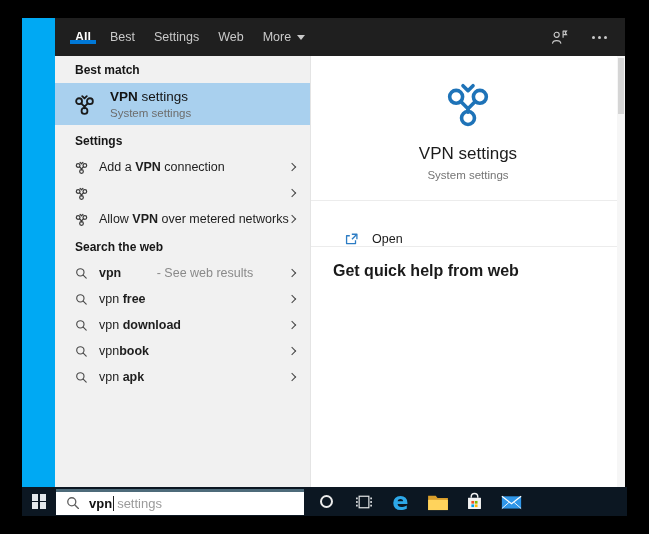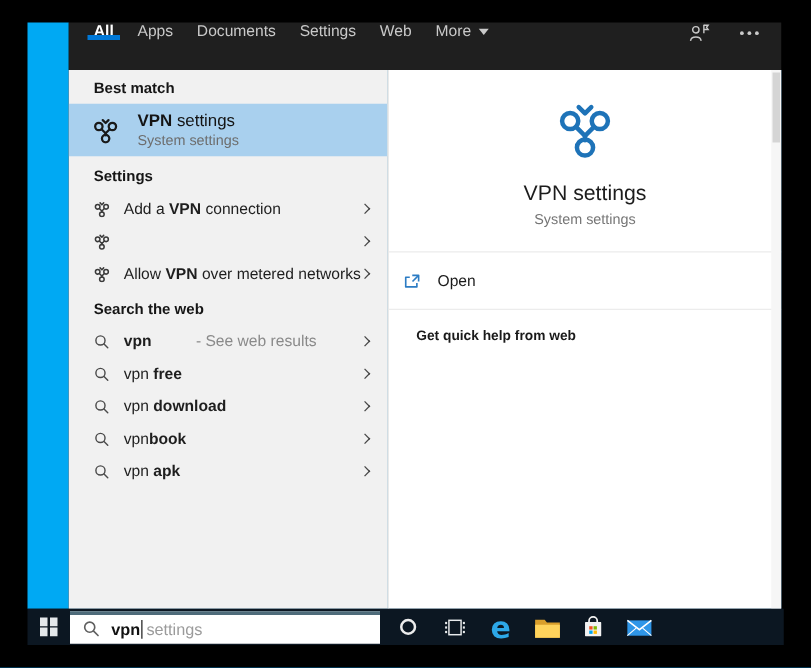--- a/index.html
+++ b/index.html
@@ -11,32 +11,32 @@
     font-family: "Liberation Sans", sans-serif;
   }
   :root{
     --accent:#0078d7; --hl:#a9d0ee; --header-bg:#1f1f1f; --panel-bg:#f1f1f1;
     --taskbar:#0c1722; --strip:#00a9f3; --vpnblue:#1e73b8; --edge:#2da8e8;
   }
 
   .desktop-strip{position:absolute;left:22px;top:18px;width:33px;height:469px;background:var(--strip);}
 
   .flyout{position:absolute;left:55px;top:18px;width:570px;height:469px;display:flex;flex-direction:column;}
-  .fly-header{height:38px;background:var(--header-bg);display:flex;align-items:flex-start;padding:0 18px 0 20px;flex-shrink:0;}
+  .fly-header{height:38px;background:var(--header-bg);display:flex;align-items:center;padding:0 18px 0 20px;flex-shrink:0;}
   .tabs{display:flex;align-items:stretch;}
   .tab{position:relative;display:flex;align-items:center;margin-right:19px;font-size:12.5px;color:#c9c9c9;cursor:default;}
   .tab .lbl{white-space:nowrap;}
   .tab.active .lbl{color:#fff;font-weight:bold;}
   .tab.active::after{content:"";position:absolute;left:-5px;right:-5px;bottom:0;height:4px;background:var(--accent);}
   .caret-down{width:0;height:0;border-left:4px solid transparent;border-right:4px solid transparent;border-top:5px solid #c9c9c9;margin-left:6px;}
   .header-right{margin-left:auto;display:flex;align-items:center;gap:24px;}
   .dots{display:flex;gap:3px;align-items:center;}
   .dots i{width:3px;height:3px;border-radius:50%;background:#c9c9c9;display:block;}
 
-  .fly-body{flex:1;display:flex;background:#0369a1;min-height:0;}
+  .fly-body{flex:1;display:flex;background:#b91c1c;min-height:0;}
   .left-list{width:255px;background:var(--panel-bg);padding-top:7px;overflow:hidden;flex-shrink:0;}
   .section-label{font-size:12px;font-weight:bold;color:#161616;margin:0 0 6px 20px;line-height:14px;}
   .sl-settings{margin-top:9px;}
   .sl-web{margin-top:8px;}
   .bm-row{height:42px;background:var(--hl);display:flex;align-items:center;padding-left:19px;}
   .bm-icon{width:21px;height:21px;flex-shrink:0;}
   .bm-icon svg{width:100%;height:100%;}
   .bm-text{margin-left:15px;}
   .bm-title{font-size:13.5px;color:#141414;line-height:16px;}
   .bm-sub{font-size:11.5px;color:#6d6d6d;margin-top:2px;}
@@ -47,26 +47,26 @@
   .b{font-weight:bold;}
   .muted{color:#8a8a8a;padding-left:32px;}
   .chevron{margin-left:auto;width:6px;height:6px;border-top:1.5px solid #454545;border-right:1.5px solid #454545;transform:rotate(45deg);flex-shrink:0;}
 
   .right-panel{flex:1;background:#fff;border-left:1px solid #e4e4e4;position:relative;overflow:hidden;}
   .hero{text-align:center;padding-top:25px;padding-bottom:19px;border-bottom:1px solid #ececec;}
   .hero-icon{display:inline-block;width:46px;height:46px;}
   .hero-icon svg{width:100%;height:100%;}
   .hero-title{font-size:17px;color:#1c1c1c;margin-top:13px;line-height:20px;}
   .hero-sub{font-size:11.5px;color:#757575;margin-top:5px;}
-  .open-row{height:46px;display:flex;align-items:center;padding-left:12px;border-bottom:1px solid #ececec;}
+  .open-row{height:46px;display:flex;align-items:flex-end;padding-left:34px;border-bottom:1px solid #ececec;}
   .open-icon{width:14px;height:14px;display:flex;flex-shrink:0;}
   .open-icon svg{width:100%;height:100%;}
   .open-label{margin-left:13px;font-size:12.5px;color:#1b1b1b;}
   .help{padding:15px 22px;}
-  .help-header{font-size:11px;font-weight:bold;color:#1a1a1a;}
+  .help-header{font-size:16px;font-weight:bold;color:#1a1a1a;}
   .help-link{font-size:12.5px;color:#2a2a2a;margin-top:13px;cursor:default;}
   .scrollbar{position:absolute;top:0;right:0;bottom:0;width:8px;background:#f6f6f6;}
   .scroll-thumb{position:absolute;top:2px;left:1px;width:6px;height:56px;background:#d5d5d5;}
 
   .taskbar{position:absolute;left:22px;top:487px;width:605px;height:29px;background:var(--taskbar);display:flex;align-items:center;}
   .start-btn{width:34px;height:100%;display:flex;align-items:center;justify-content:center;}
   .win-logo{display:grid;grid-template-columns:6.5px 6.5px;grid-template-rows:6.5px 6.5px;gap:1.5px;}
   .win-logo i{background:#e4e8eb;display:block;}
   .search-box{width:248px;height:26px;background:#fff;border-top:3px solid #4e6b7a;display:flex;align-items:center;padding-left:10px;}
   .sb-mag{width:14px;height:14px;display:flex;flex-shrink:0;}
@@ -83,24 +83,21 @@
 
 <div class="desktop-strip"></div>
 
 <div class="flyout">
   <div class="fly-header">
     <div class="tabs" id="tabs">
         <div class="tab active">
           <span class="lbl">All</span>
         </div>
         <div class="tab">
-          <span class="lbl">Apps</span>
-        </div>
-        <div class="tab">
-          <span class="lbl">Documents</span>
+          <span class="lbl">Best</span>
         </div>
         <div class="tab">
           <span class="lbl">Settings</span>
         </div>
         <div class="tab">
           <span class="lbl">Web</span>
         </div>
         <div class="tab">
           <span class="lbl">More</span>
           <span class="caret-down"></span>

